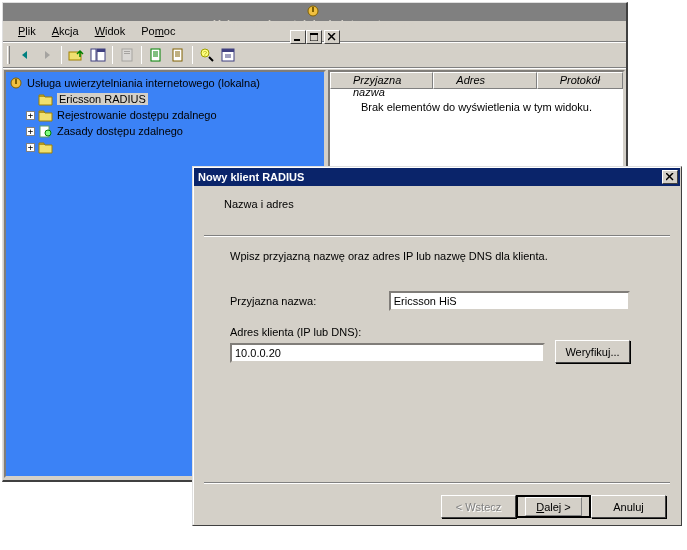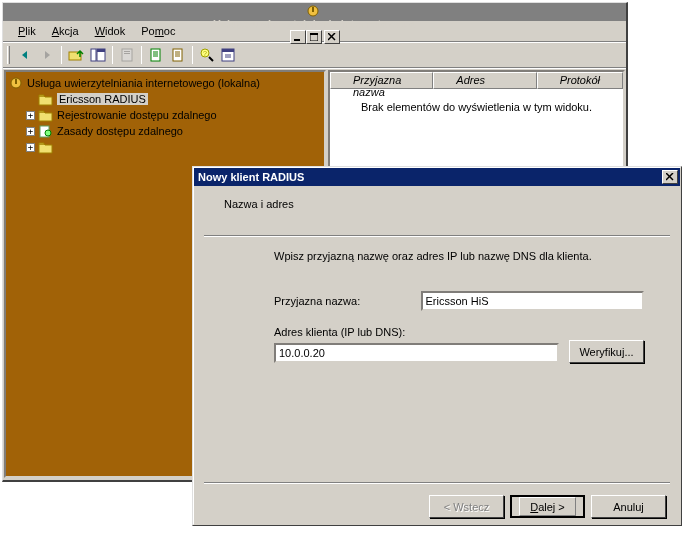--- a/index.html
+++ b/index.html
@@ -90,21 +90,21 @@
     border-right: 1px solid #fff;
     margin: 0 3px;
   }
   .client-area {
     display: flex;
     height: calc(100% - 18px - 22px - 26px);
     border-top: 1px solid #fff;
   }
   .tree-pane {
     width: 322px;
-    background: #a16207;
+    background: #3b82f6;
     border: 2px inset #d4d0c8;
     margin: 1px 0 1px 1px;
     padding: 3px 2px;
     overflow: hidden;
   }
   .list-pane {
     flex: 1;
     background: #fff;
     border: 2px inset #d4d0c8;
     margin: 1px 1px 1px 2px;
@@ -183,22 +183,21 @@
     position: relative;
   }
   .dialog-header-box2 {
     margin: 6px 10px 0 10px;
     height: 44px;
     border-bottom: 1px solid #808080;
     box-shadow: 0 1px 0 #fff;
     padding: 6px 0 0 20px;
   }
   .dialog-content {
-    padding: 12px 36px 0 36px;
-    margin-left: 44px;
+    padding: 12px 50px 0 36px;
   }
   .field-row {
     display: flex;
     align-items: center;
     height: 22px;
     margin-top: 18px;
   }
   .field-label { width: 162px; }
   .input {
     background: #fff;
@@ -224,21 +223,20 @@
     justify-content: center;
   }
   .btn.default { border: 2px solid #000; box-shadow:none; padding:0 7px; }
   .btn.default .btn-inner{ border:1px solid; border-color:#fff #808080 #808080 #fff; width:100%; height:100%; display:flex;align-items:center;justify-content:center;}
   .btn.disabled { color: #808080; text-shadow: 1px 1px 0 #fff; }
   .dialog-buttons {
     position: absolute;
     bottom: 12px;
     right: 14px;
     display: flex;
-    gap: 6px;
   }
   .dialog-divider {
     position:absolute;
     left:10px; right:10px; bottom: 46px;
     height:2px;
     border-top:1px solid #808080;
     border-bottom:1px solid #fff;
   }
   svg { display:block; }
 </style>

